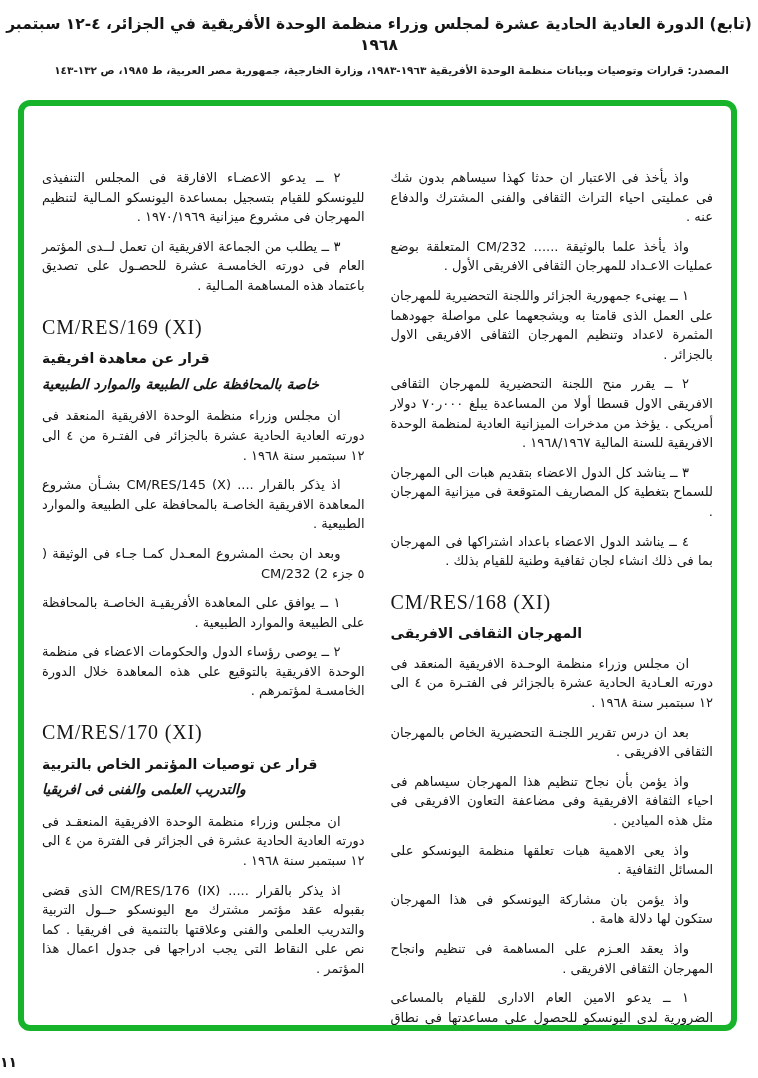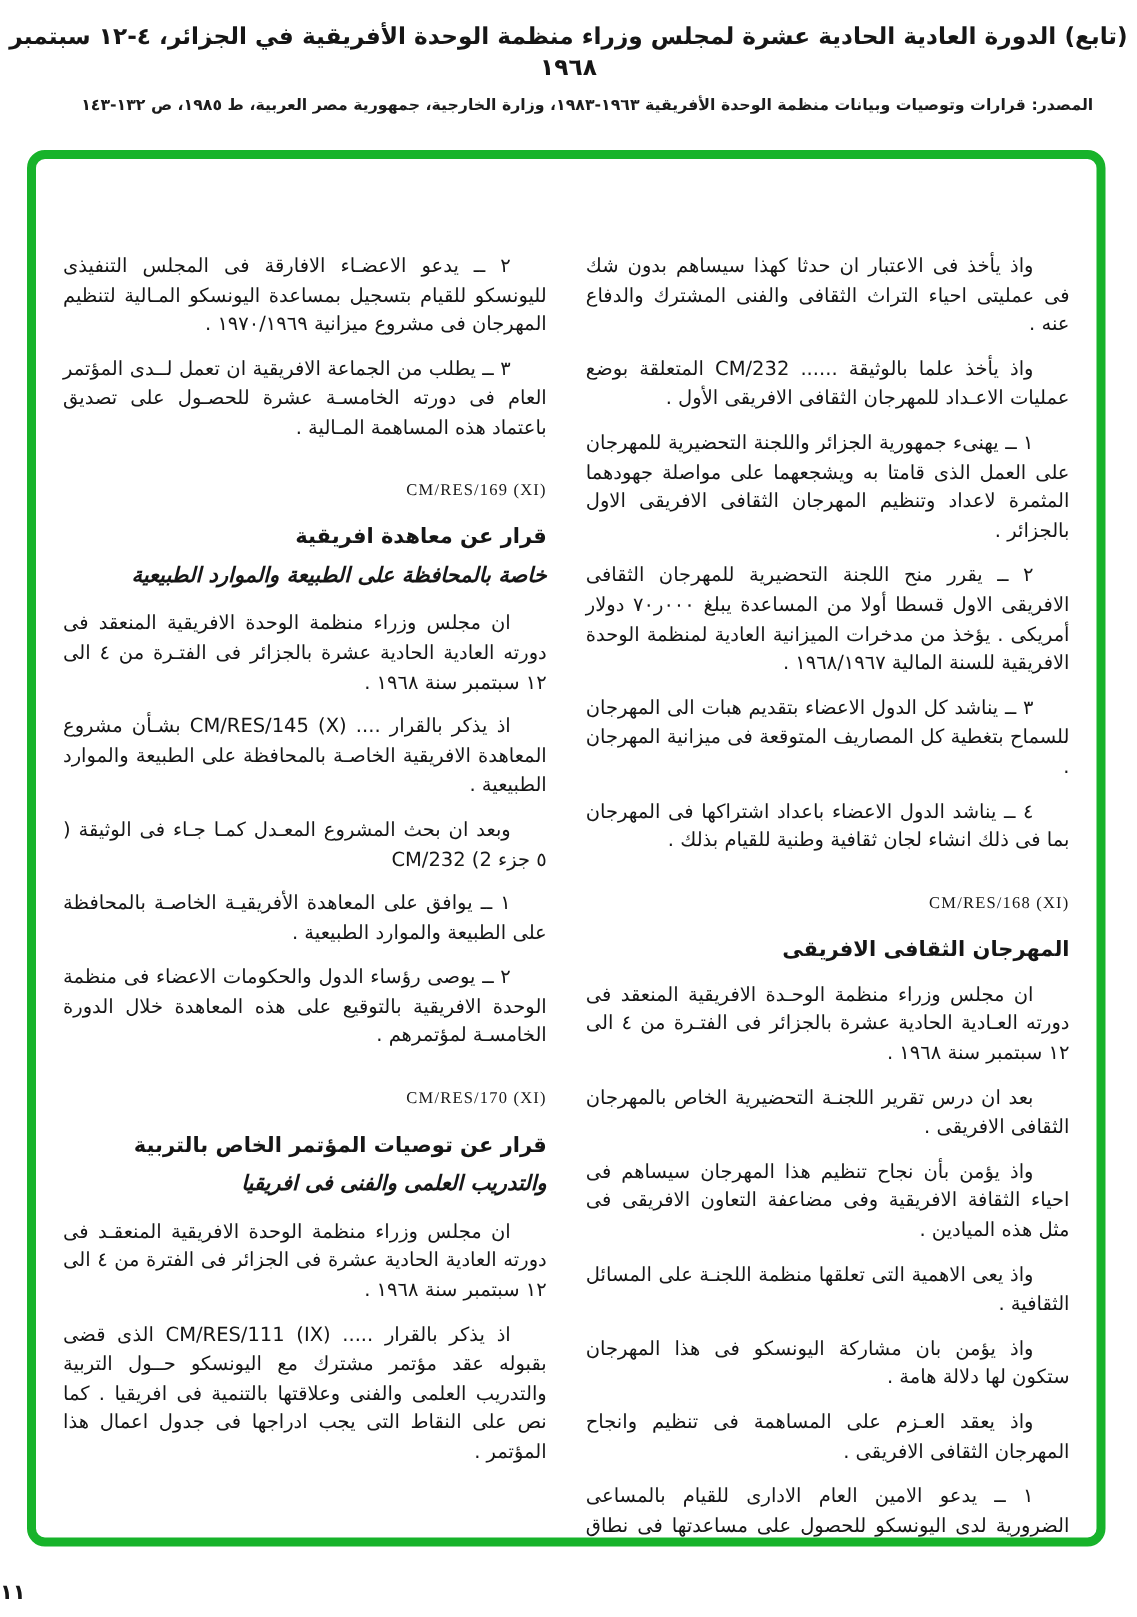--- a/index.html
+++ b/index.html
@@ -26,27 +26,27 @@
     box-sizing:border-box;
     border:6px solid #17b32a;border-radius:12px;
     padding:14px 18px 10px 18px;
     overflow:hidden;
   }
   .columns{display:flex;direction:rtl;gap:26px;height:100%;}
   .col{flex:1 1 0;direction:rtl;text-align:justify;font-size:13px;line-height:19.6px;margin-top:48px;}
   
   .para{margin:0 0 10px 0;text-indent:24px;text-align:justify;}
   .ref{
-    direction:ltr;text-align:right;
+    direction:ltr;text-align:left;
     font-family:"Liberation Serif","DejaVu Serif",serif;
-    font-size:11px;letter-spacing:0.8px;
+    font-size:20px;letter-spacing:0.8px;
     margin:22px 0 12px 0;text-indent:0;
   }
   .heading{
-    font-weight:bold;text-align:right;text-indent:0;
+    font-weight:bold;text-align:left;text-indent:0;
     font-size:14px;margin:10px 0 6px 0;
   }
   .heading.sub{margin:0 0 12px 0;font-style:italic;}
   .spacer-sm{height:4px;}
   
   .footer{
     position:absolute;bottom:8px;left:0;right:0;
     text-align:left;font-size:14px;font-weight:bold;direction:rtl;
   }
 </style>
@@ -69,42 +69,42 @@
         <div class="para">١ ــ يهنىء جمهورية الجزائر واللجنة التحضيرية للمهرجان على العمل الذى قامتا به ويشجعهما على مواصلة جهودهما المثمرة لاعداد وتنظيم المهرجان الثقافى الافريقى الاول بالجزائر .</div>
         <div class="para">٢ ــ يقرر منح اللجنة التحضيرية للمهرجان الثقافى الافريقى الاول قسطا أولا من المساعدة يبلغ ٠٠٠ر٧٠ دولار أمريكى . يؤخذ من مدخرات الميزانية العادية لمنظمة الوحدة الافريقية للسنة المالية ١٩٦٨/١٩٦٧ .</div>
         <div class="para">٣ ــ يناشد كل الدول الاعضاء بتقديم هبات الى المهرجان للسماح بتغطية كل المصاريف المتوقعة فى ميزانية المهرجان .</div>
         <div class="para">٤ ــ يناشد الدول الاعضاء باعداد اشتراكها فى المهرجان بما فى ذلك انشاء لجان ثقافية وطنية للقيام بذلك .</div>
         <div class="ref">CM/RES/168 (XI)</div>
         <div class="heading">المهرجان الثقافى الافريقى</div>
         <div class="spacer-sm"></div>
         <div class="para">ان مجلس وزراء منظمة الوحـدة الافريقية المنعقد فى دورته العـادية الحادية عشرة بالجزائر فى الفتـرة من ٤ الى ١٢ سبتمبر سنة ١٩٦٨ .</div>
         <div class="para">بعد ان درس تقرير اللجنـة التحضيرية الخاص بالمهرجان الثقافى الافريقى .</div>
         <div class="para">واذ يؤمن بأن نجاح تنظيم هذا المهرجان سيساهم فى احياء الثقافة الافريقية وفى مضاعفة التعاون الافريقى فى مثل هذه الميادين .</div>
-        <div class="para">واذ يعى الاهمية التى تعلقها منظمة اللجنـة على المسائل الثقافية .</div>
+        <div class="para">واذ يعى الاهمية هبات تعلقها منظمة اليونسكو على المسائل الثقافية .</div>
         <div class="para">واذ يؤمن بان مشاركة اليونسكو فى هذا المهرجان ستكون لها دلالة هامة .</div>
         <div class="para">واذ يعقد العـزم على المساهمة فى تنظيم وانجاح المهرجان الثقافى الافريقى .</div>
         <div class="para">١ ــ يدعو الامين العام الادارى للقيام بالمساعى الضرورية لدى اليونسكو للحصول على مساعدتها فى نطاق الاتفاقية بين منظمة الوحدة الافريقية واليونسكو .</div>
       </div>
 
       <div class="col">
         <div class="para">٢ ــ يدعو الاعضـاء الافارقة فى المجلس التنفيذى لليونسكو للقيام بتسجيل بمساعدة اليونسكو المـالية لتنظيم المهرجان فى مشروع ميزانية ١٩٧٠/١٩٦٩ .</div>
         <div class="para">٣ ــ يطلب من الجماعة الافريقية ان تعمل لــدى المؤتمر العام فى دورته الخامسـة عشرة للحصـول على تصديق باعتماد هذه المساهمة المـالية .</div>
         <div class="ref">CM/RES/169 (XI)</div>
         <div class="heading">قرار عن معاهدة افريقية</div>
         <div class="heading sub">خاصة بالمحافظة على الطبيعة والموارد الطبيعية</div>
         <div class="para">ان مجلس وزراء منظمة الوحدة الافريقية المنعقد فى دورته العادية الحادية عشرة بالجزائر فى الفتـرة من ٤ الى ١٢ سبتمبر سنة ١٩٦٨ .</div>
         <div class="para">اذ يذكر بالقرار .... ‎CM/RES/145 (X)‎ بشـأن مشروع المعاهدة الافريقية الخاصـة بالمحافظة على الطبيعة والموارد الطبيعية .</div>
         <div class="para">وبعد ان بحث المشروع المعـدل كمـا جـاء فى الوثيقة ( ٥ جزء ‎CM/232 (2‎</div>
         <div class="para">١ ــ يوافق على المعاهدة الأفريقيـة الخاصـة بالمحافظة على الطبيعة والموارد الطبيعية .</div>
         <div class="para">٢ ــ يوصى رؤساء الدول والحكومات الاعضاء فى منظمة الوحدة الافريقية بالتوقيع على هذه المعاهدة خلال الدورة الخامسـة لمؤتمرهم .</div>
         <div class="ref">CM/RES/170 (XI)</div>
         <div class="heading">قرار عن توصيات المؤتمر الخاص بالتربية</div>
         <div class="heading sub">والتدريب العلمى والفنى فى افريقيا</div>
         <div class="para">ان مجلس وزراء منظمة الوحدة الافريقية المنعقـد فى دورته العادية الحادية عشرة فى الجزائر فى الفترة من ٤ الى ١٢ سبتمبر سنة ١٩٦٨ .</div>
-        <div class="para">اذ يذكر بالقرار ..... ‎CM/RES/111 (IX)‎ الذى قضى بقبوله عقد مؤتمر مشترك مع اليونسكو حــول التربية والتدريب العلمى والفنى وعلاقتها بالتنمية فى افريقيا . كما نص على النقاط التى يجب ادراجها فى جدول اعمال هذا المؤتمر .</div>
+        <div class="para">اذ يذكر بالقرار ..... ‎CM/RES/176 (IX)‎ الذى قضى بقبوله عقد مؤتمر مشترك مع اليونسكو حــول التربية والتدريب العلمى والفنى وعلاقتها بالتنمية فى افريقيا . كما نص على النقاط التى يجب ادراجها فى جدول اعمال هذا المؤتمر .</div>
       </div>
 
     </div>
   </div>
 
   <div class="footer">
     <span>١١</span>
   </div>
 
 </div>

